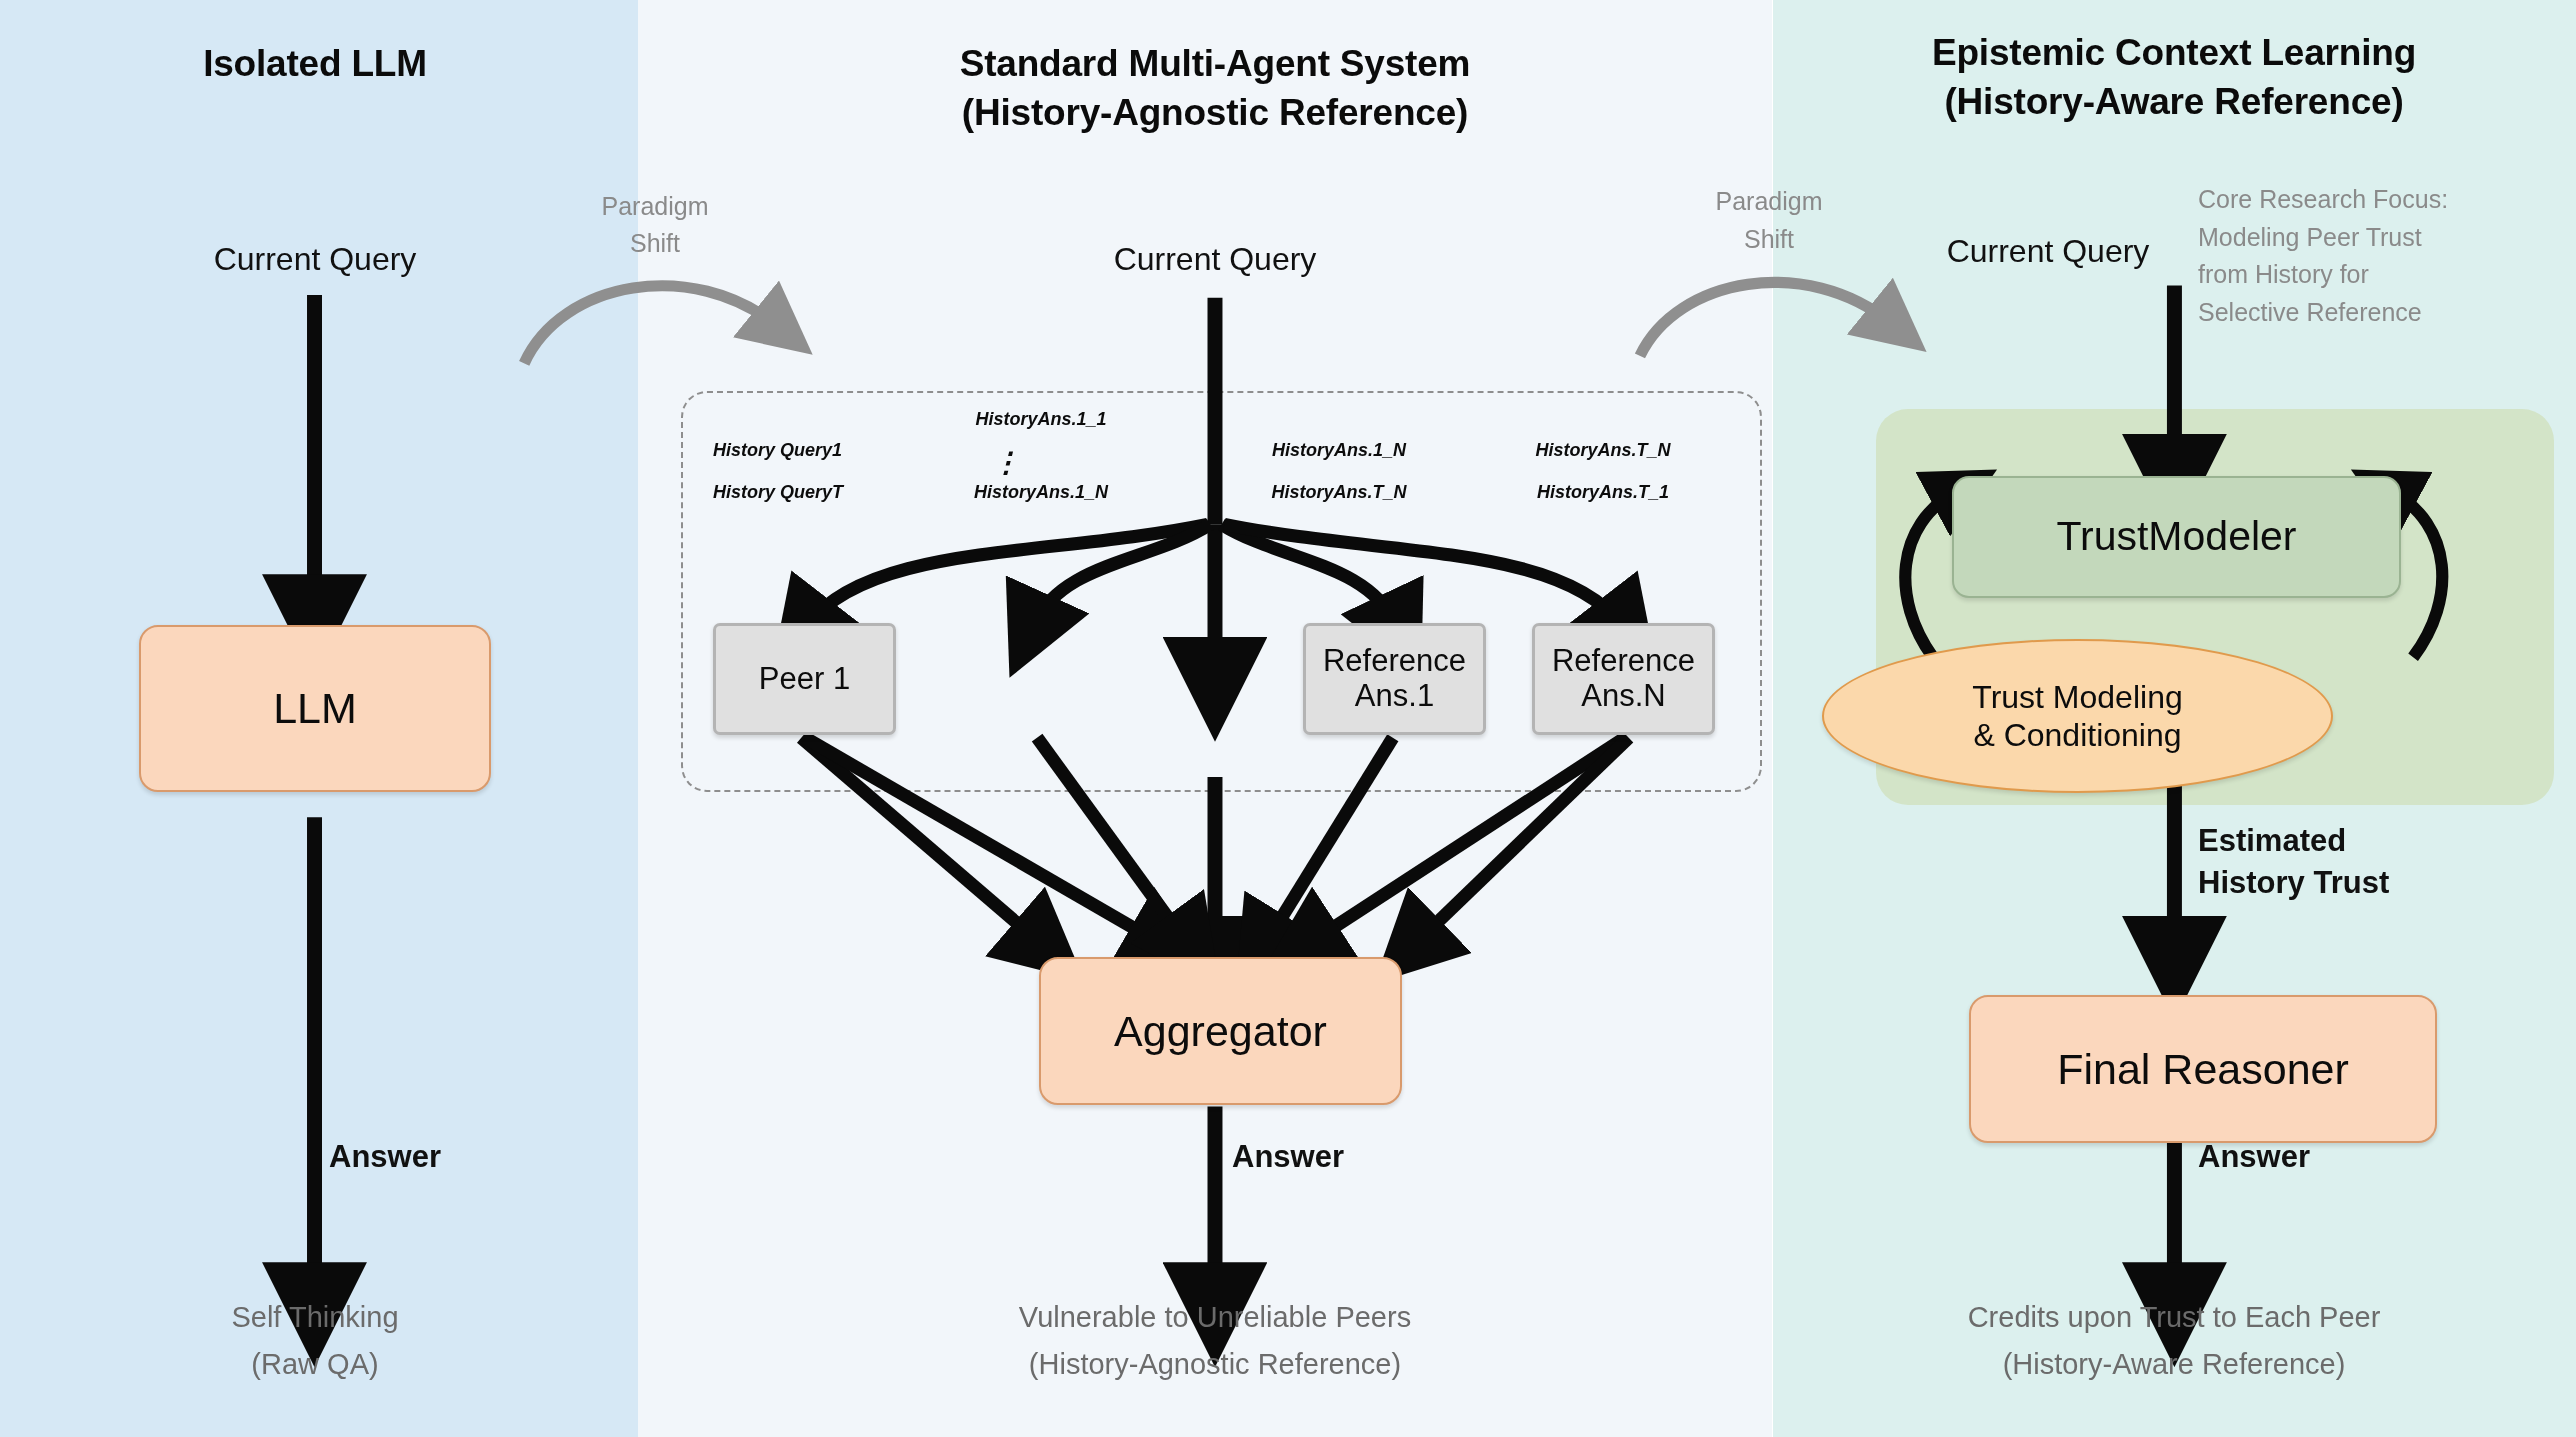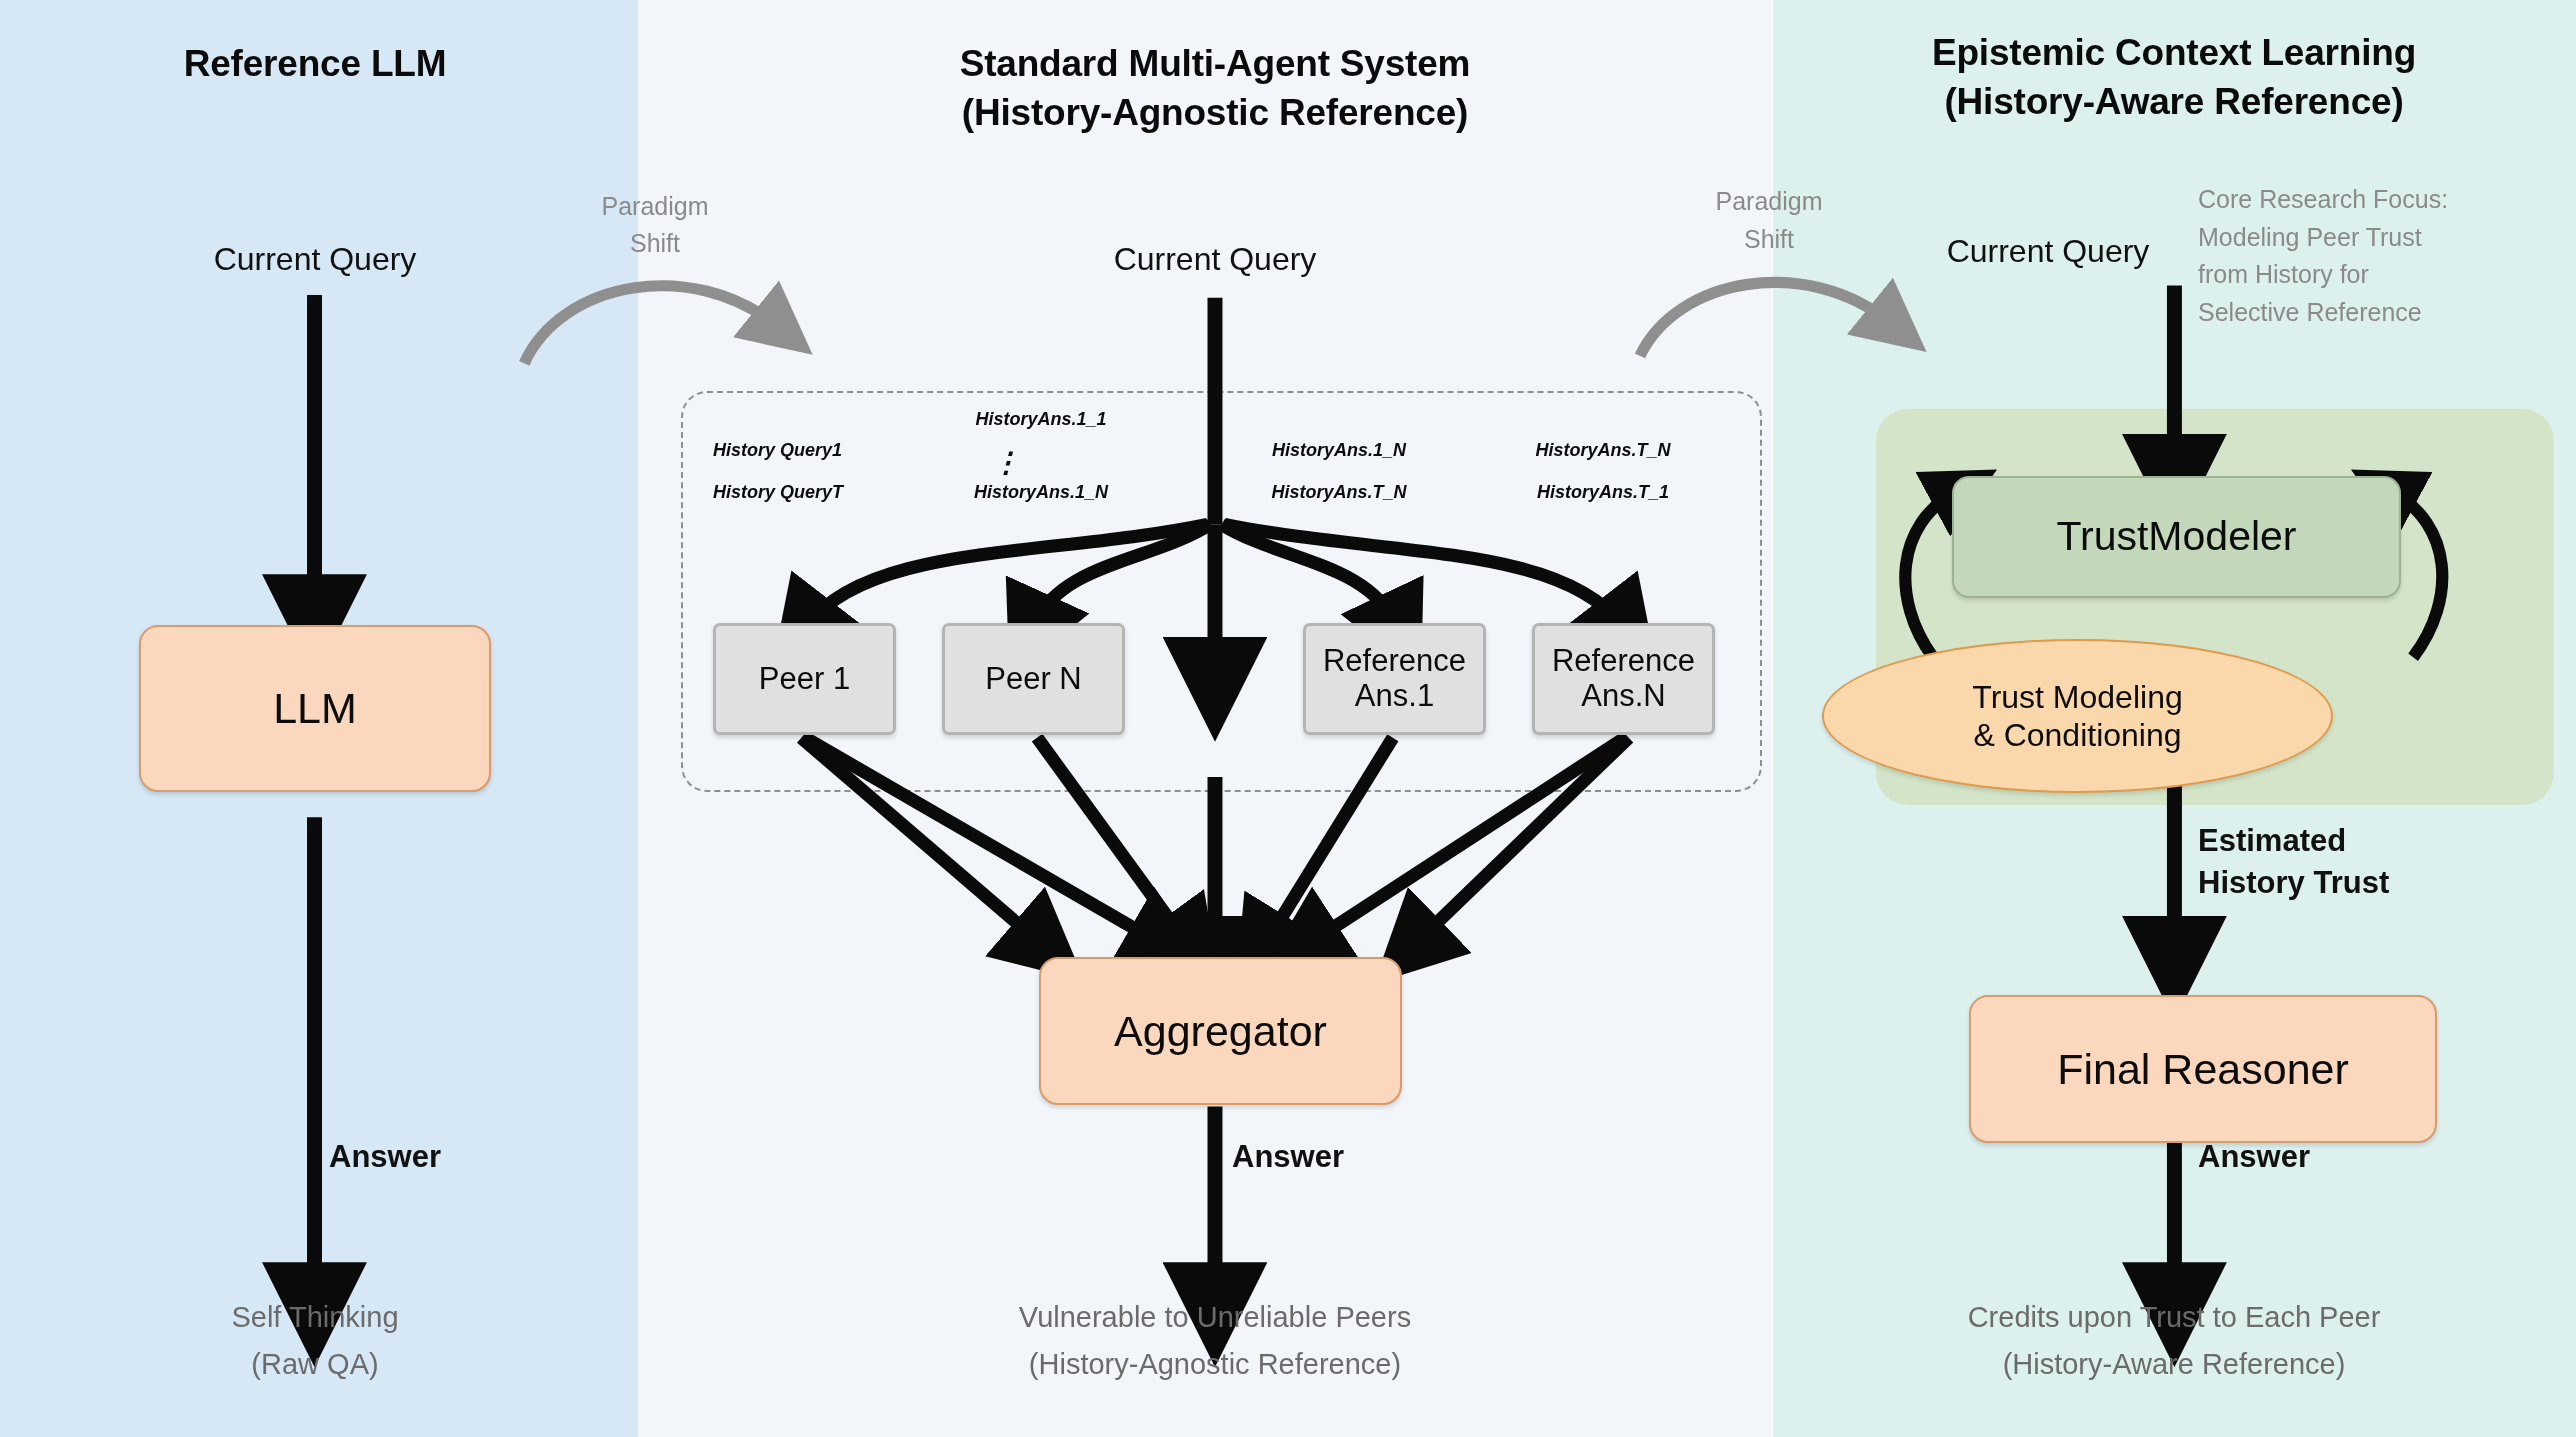--- a/index.html
+++ b/index.html
@@ -125,21 +125,21 @@
 
     <line x1="2323" y1="305" x2="2323" y2="505" stroke="#0a0a0a" stroke-width="16" marker-end="url(#ahB)"></line>
 
     <path d="M2065,702 C2020,640 2025,560 2090,525" fill="none" stroke="#0a0a0a" stroke-width="13" marker-end="url(#ahBs)"></path>
     <path d="M2578,702 C2625,640 2620,560 2555,525" fill="none" stroke="#0a0a0a" stroke-width="13" marker-end="url(#ahBs)"></path>
 
     <line x1="2323" y1="827" x2="2323" y2="1020" stroke="#0a0a0a" stroke-width="16" marker-end="url(#ahB)"></line>
     <line x1="2323" y1="1182" x2="2323" y2="1390" stroke="#0a0a0a" stroke-width="16" marker-end="url(#ahB)"></line>
   </svg>
 
-  <div class="t title center" style="left:315px;top:43px;">Reference LLM</div>
+  <div class="t title center" style="left:315px;top:43px;">Isolated LLM</div>
 
   <div class="t label center" style="left:315px;top:242px;">Current Query</div>
 
   <div class="node node-orange" style="left:139px;top:625px;width:352px;height:167px;">
     <span>LLM</span>
   </div>
 
   <div class="t label-b" style="left:329px;top:1140px;">Answer</div>
 
   <div class="t caption center" style="left:315px;top:1301px;">Self Thinking</div>
@@ -164,23 +164,20 @@
   <div class="t hist center" style="left:1041px;top:482px;">HistoryAns.1_N</div>
 
   <div class="t hist center" style="left:1339px;top:440px;">HistoryAns.1_N</div>
   <div class="t hist center" style="left:1339px;top:482px;">HistoryAns.T_N</div>
 
   <div class="t hist center" style="left:1603px;top:440px;">HistoryAns.T_N</div>
   <div class="t hist center" style="left:1603px;top:482px;">HistoryAns.T_1</div>
 
   <div class="node node-gray" style="left:713px;top:623px;width:183px;height:112px;">
     <span>Peer 1</span>
-  </div>
-  <div class="node node-gray" style="left:942px;top:623px;width:183px;height:112px;">
-    <span>Peer N</span>
   </div>
   <div class="node node-gray" style="left:1303px;top:623px;width:183px;height:112px;flex-direction:column;">
     <span>Reference</span>
     <span>Ans.1</span>
   </div>
   <div class="node node-gray" style="left:1532px;top:623px;width:183px;height:112px;flex-direction:column;">
     <span>Reference</span>
     <span>Ans.N</span>
   </div>
 

